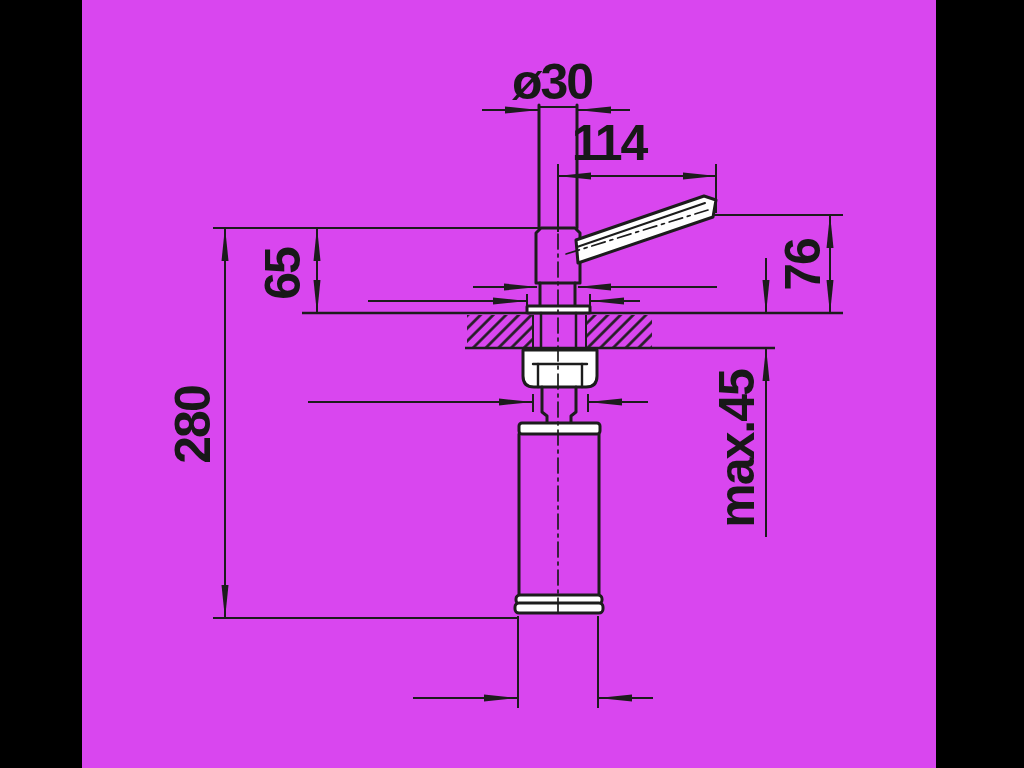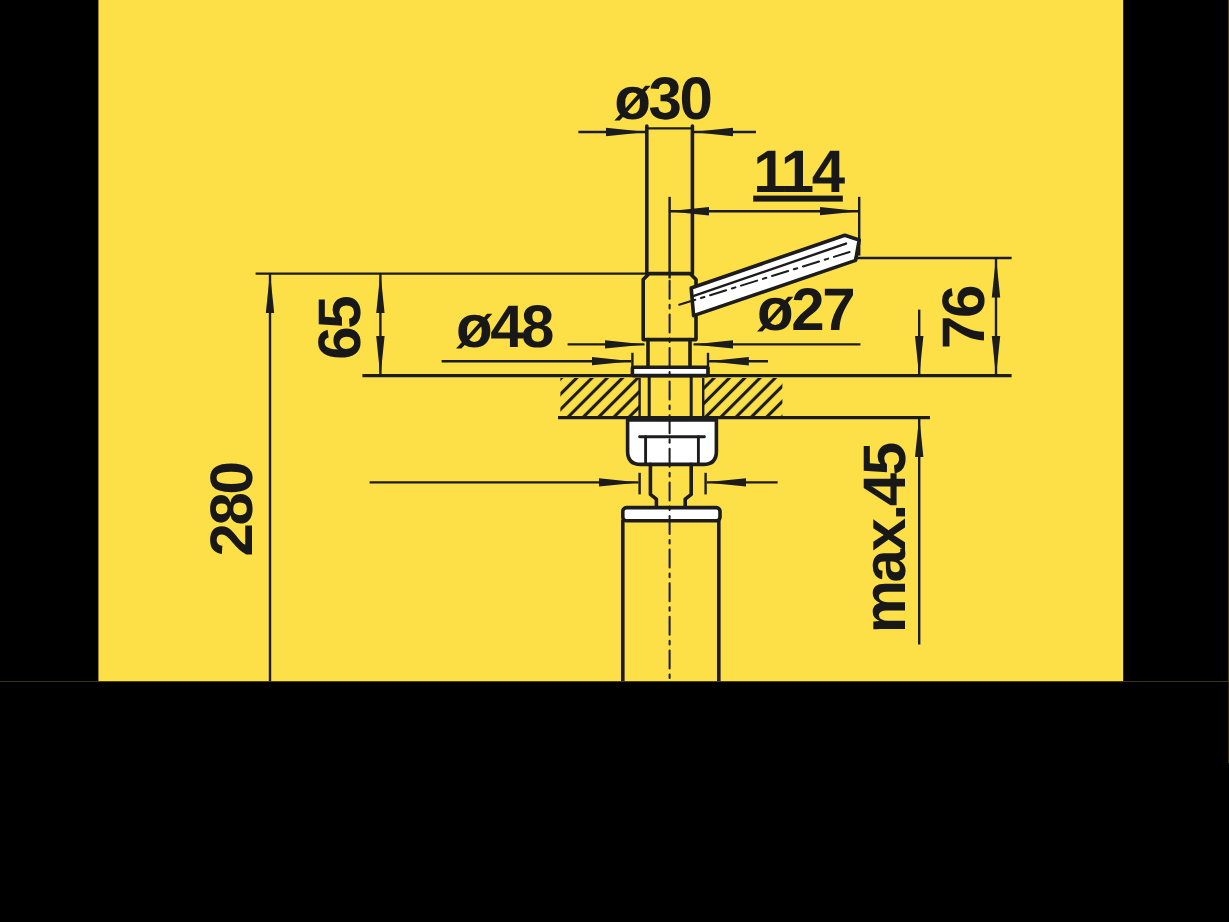--- a/index.html
+++ b/index.html
@@ -1,16 +1,16 @@
 <!DOCTYPE html>
 <html><head>
 <meta charset="utf-8">
 <style>
   html,body{margin:0;padding:0;background:#000;}
-  #stage{position:relative;width:1024px;height:568px;background:#fde047;overflow:hidden;
+  #stage{position:relative;width:1024px;height:768px;background:#d946ef;overflow:hidden;
          font-family:"Liberation Sans",sans-serif;}
   .matte{position:absolute;top:0;height:768px;background:#000;}
   #matte-left{left:0;width:82px;}
   #matte-right{left:936px;width:88px;}
   #linework{position:absolute;left:0;top:0;}
   .dim{position:absolute;font-weight:700;font-size:50px;color:#181818;letter-spacing:-2px;
        white-space:nowrap;transform:translate(-50%,-50%);line-height:1;}
   .dim.v{transform:translate(-50%,-50%) rotate(-90deg);}
 </style>
 </head>
@@ -107,23 +107,21 @@
       <line x1="648" y1="402" x2="589" y2="402" marker-end="url(#arr)"></line>
 
       <line x1="518" y1="616" x2="518" y2="708"></line>
       <line x1="598" y1="616" x2="598" y2="708"></line>
       <line x1="413" y1="698" x2="517" y2="698" marker-end="url(#arr)"></line>
       <line x1="653" y1="698" x2="599" y2="698" marker-end="url(#arr)"></line>
     </g>
   </svg>
 
   <div class="dim" style="left:552px;top:82px;">ø30</div>
-  <div class="dim" style="left:665px;top:143px;text-decoration:underline;">114</div>
+  <div class="dim" style="left:609px;top:143px;">114</div>
   <div class="dim v" style="left:283px;top:274px;">65</div>
-  <div class="dim" style="left:420px;top:272px;">ø48</div>
-  <div class="dim" style="left:671px;top:258px;">ø27</div>
   <div class="dim v" style="left:803px;top:265px;">76</div>
   <div class="dim v" style="left:193px;top:425px;">280</div>
   <div class="dim v" style="left:737px;top:449px;">max.45</div>
 
   <div class="matte" id="matte-left"></div>
   <div class="matte" id="matte-right"></div>
 </div>
 
 </body></html>

